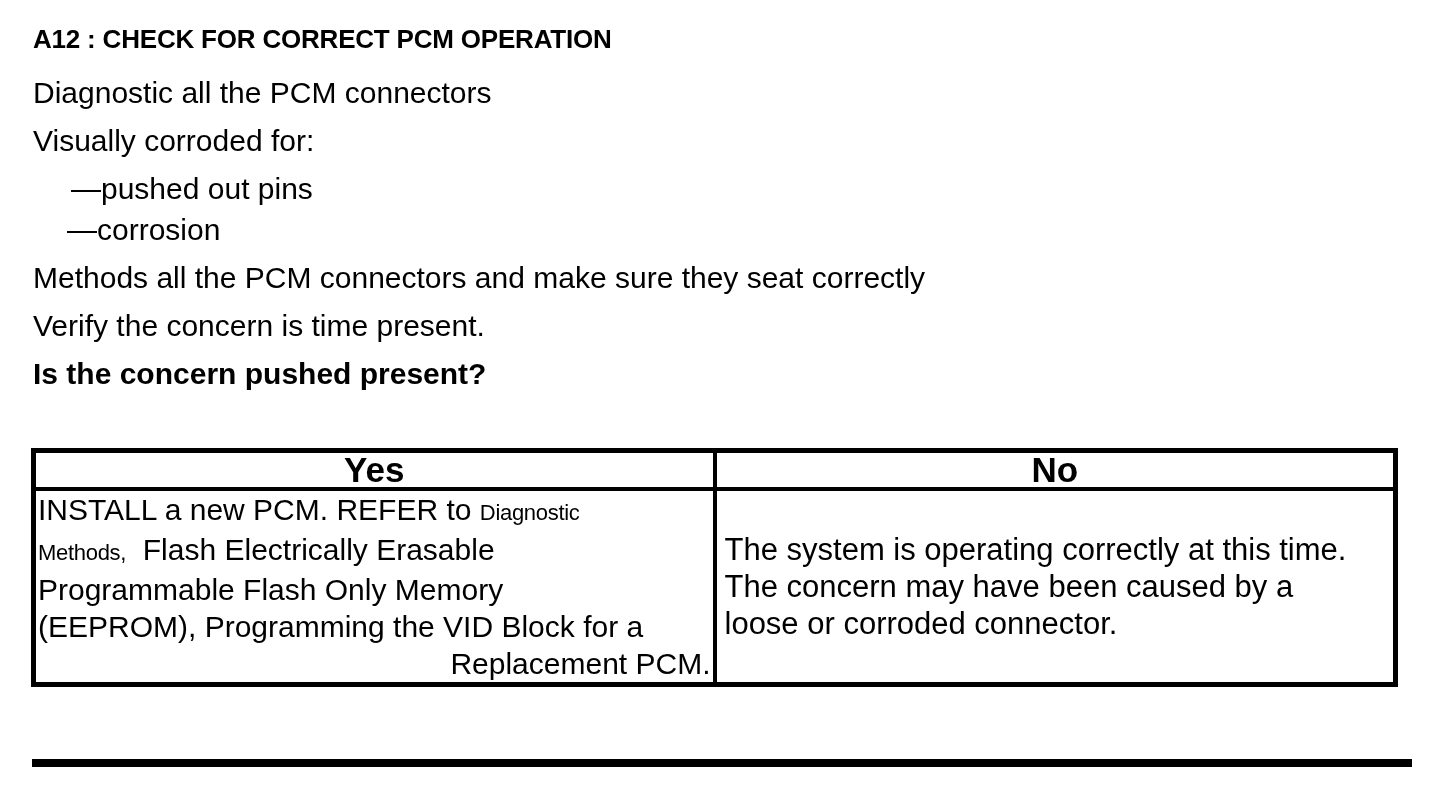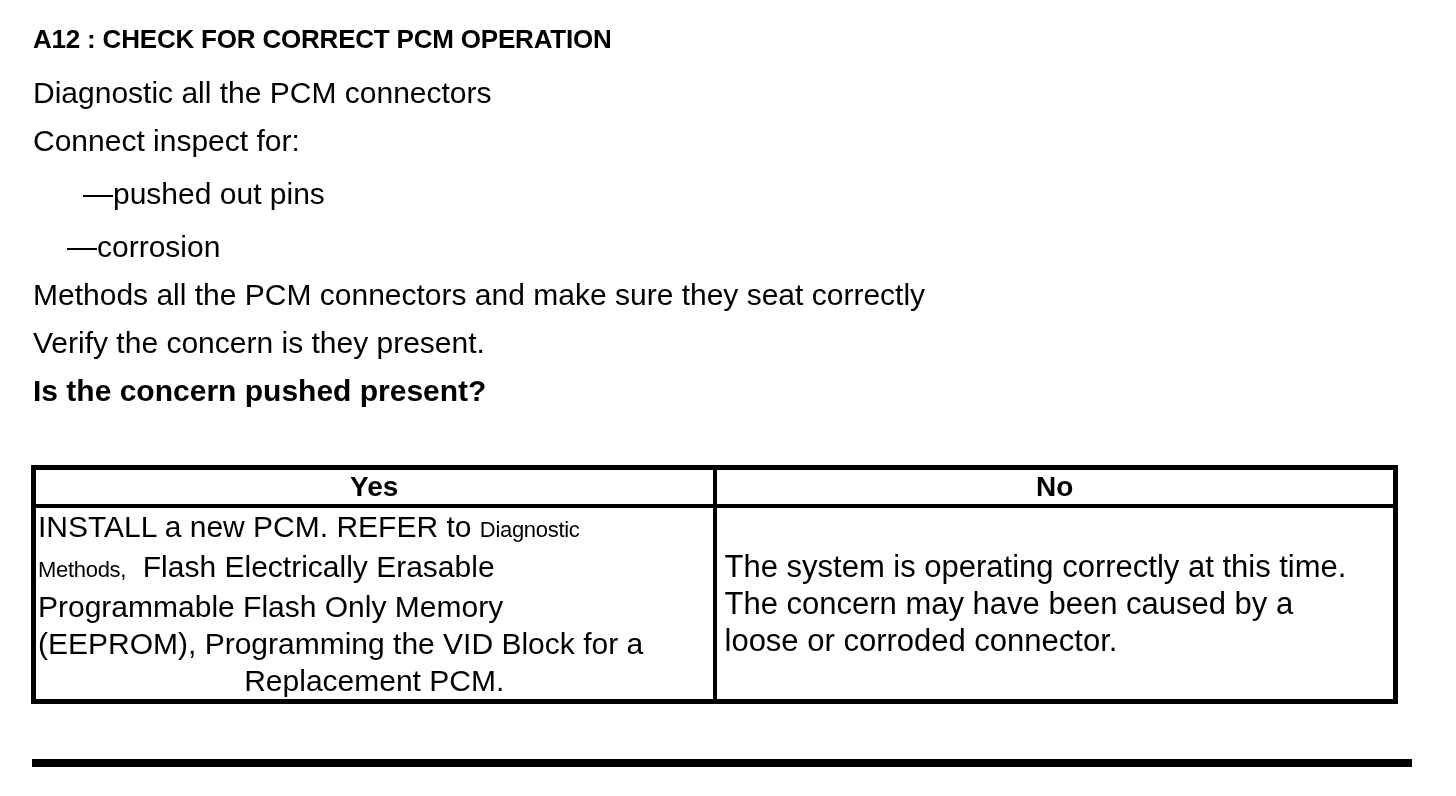--- a/index.html
+++ b/index.html
@@ -28,21 +28,21 @@
     margin: 0 0 20px 0;
     letter-spacing: -0.2px;
   }
   .para {
     font-size: 30px;
     line-height: 37px;
     margin: 0 0 11px 0;
     white-space: pre;
   }
   .para.indent {
-    margin: 16px;
+    margin: 4px;
     padding-left: 34px;
   }
   .para.indent.last {
     margin: 0 0 11px 0;
   }
   .para.bold {
     font-weight: bold;
   }
   table.results {
     border-collapse: collapse;
@@ -50,21 +50,21 @@
     width: 1367px;
     margin-top: 56px;
     margin-left: -2px;
     border: 5px solid #000000;
   }
   .results th, .results td {
     border: 4px solid #000000;
     width: 50%;
   }
   .results th {
-    font-size: 28px;
+    font-size: 35px;
     font-weight: bold;
     height: 34px;
     line-height: 34px;
     text-align: center;
     vertical-align: middle;
     padding: 0;
   }
   .results td {
     height: 185px;
     vertical-align: middle;
@@ -75,21 +75,21 @@
     line-height: 37px;
     white-space: pre;
   }
   td.no-cell {
     padding-left: 8px;
   }
   td.no-cell .cl {
     font-size: 31px;
   }
   .cl.center {
-    text-align: center;
+    text-align: right;
   }
   .cond {
     font-size: 22px;
     letter-spacing: -0.3px;
   }
   .bottom-rule {
     position: absolute;
     left: 32px;
     top: 759px;
     width: 1380px;
@@ -100,30 +100,30 @@
 </head>
 <body>
 
 <div class="page">
   <div class="content">
 
     <div class="heading">A12 : CHECK FOR CORRECT PCM OPERATION</div>
 
     <div class="para">Diagnostic all the PCM connectors</div>
 
-    <div class="para">Connect inspect for:</div>
+    <div class="para">Visually corroded for:</div>
 
     <div class="para indent">—pushed out pins</div>
 
     <div class="para indent last">—corrosion</div>
 
     <div class="para">Methods all the PCM connectors and make sure they seat correctly</div>
 
 
-    <div class="para">Verify the concern is they present.</div>
+    <div class="para">Verify the concern is time present.</div>
 
     <div class="para bold">Is the concern pushed present?</div>
 
     <table class="results">
       <thead>
         <tr>
           <th>Yes</th>
           <th>No</th>
         </tr>
       </thead>

